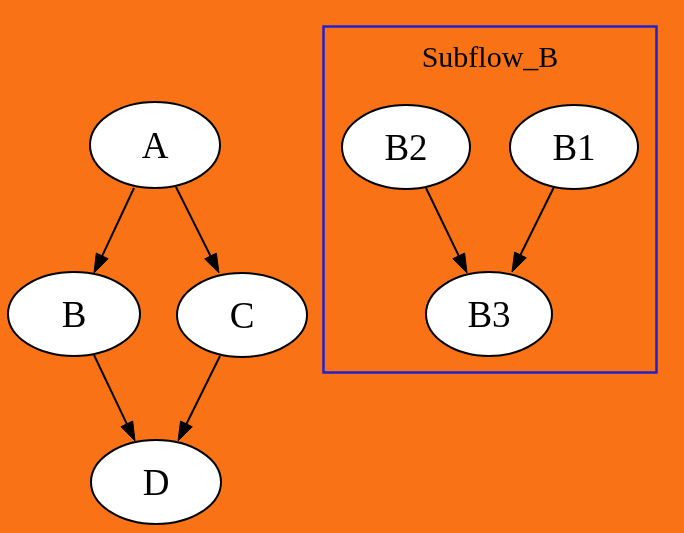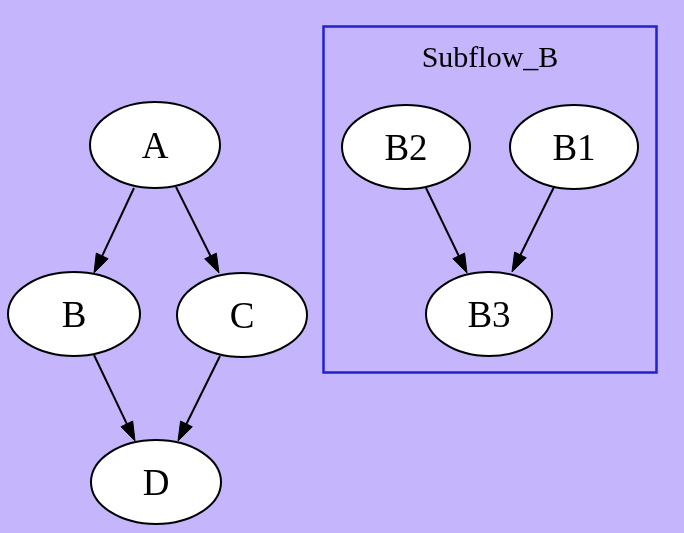--- a/index.html
+++ b/index.html
@@ -4,21 +4,21 @@
 <style>
   html, body {
     margin: 0;
     padding: 0;
     background: #ffffff;
   }
   .canvas {
     position: relative;
     width: 684px;
     height: 533px;
-    background: #c4b5fd;
+    background: #f97316;
     overflow: hidden;
     font-family: "Liberation Serif", "DejaVu Serif", serif;
   }
   svg {
     display: block;
   }
   .node-ellipse {
     fill: #ffffff;
     stroke: #000000;
     stroke-width: 2;

